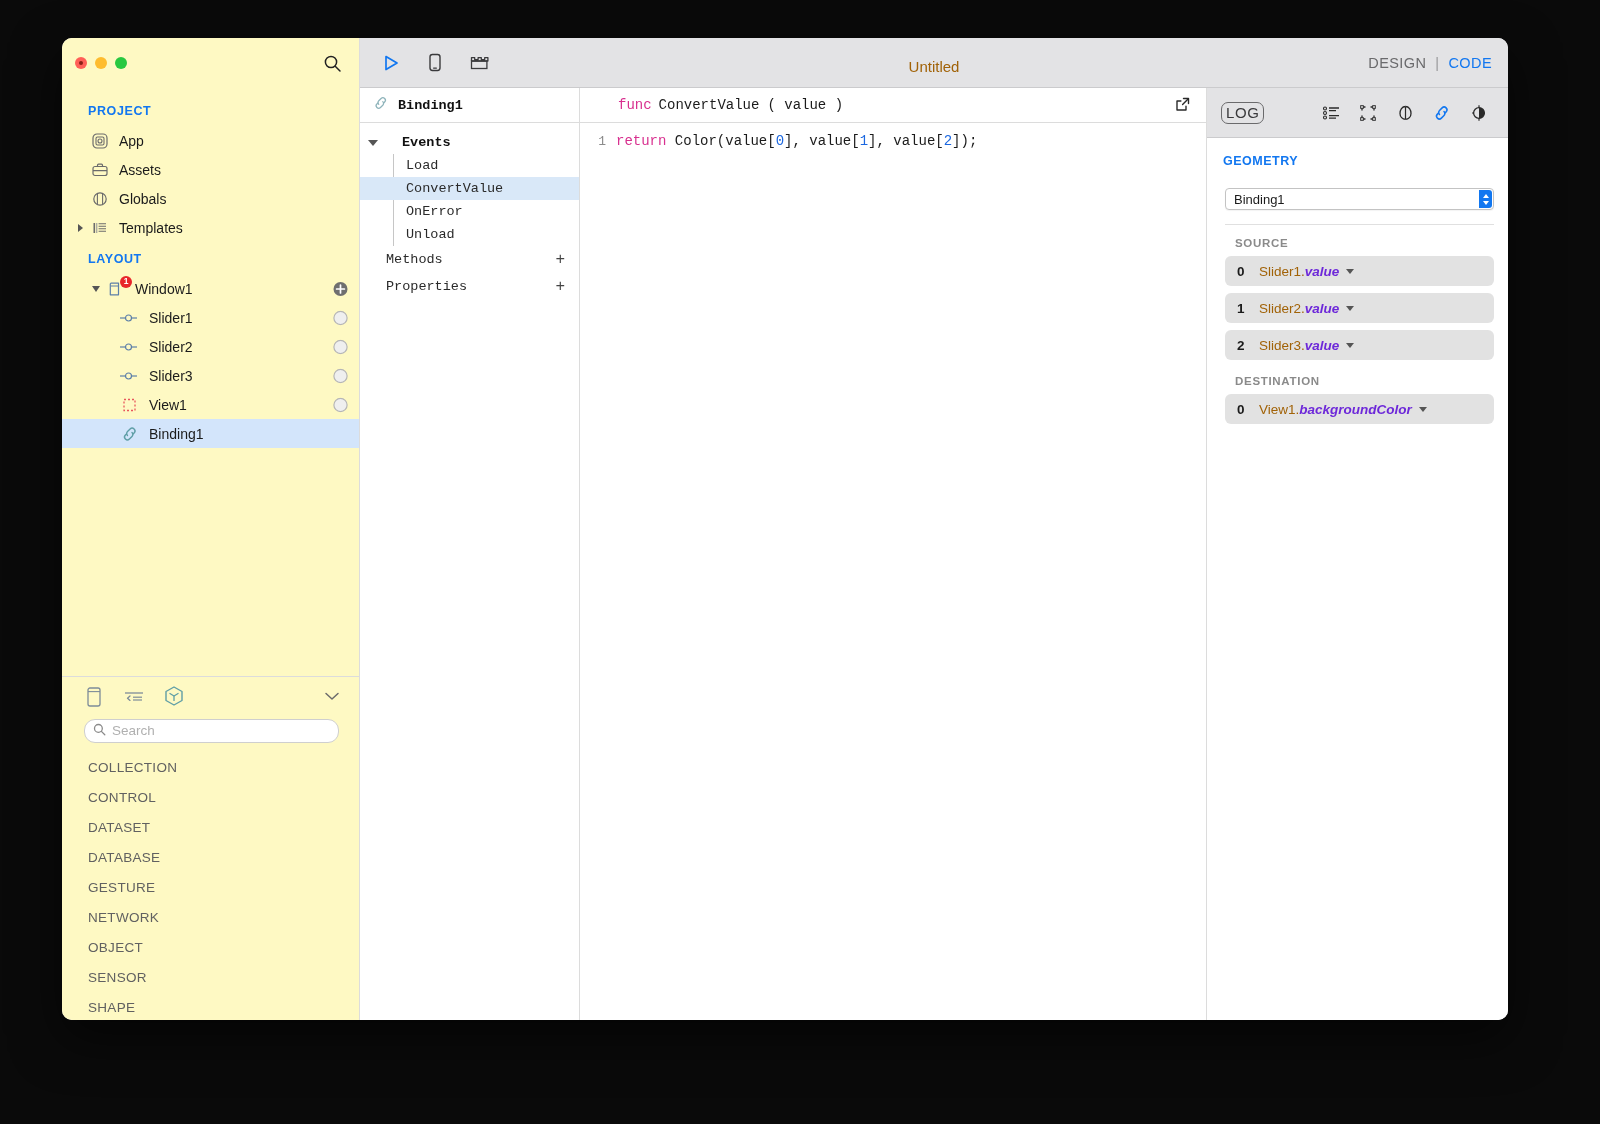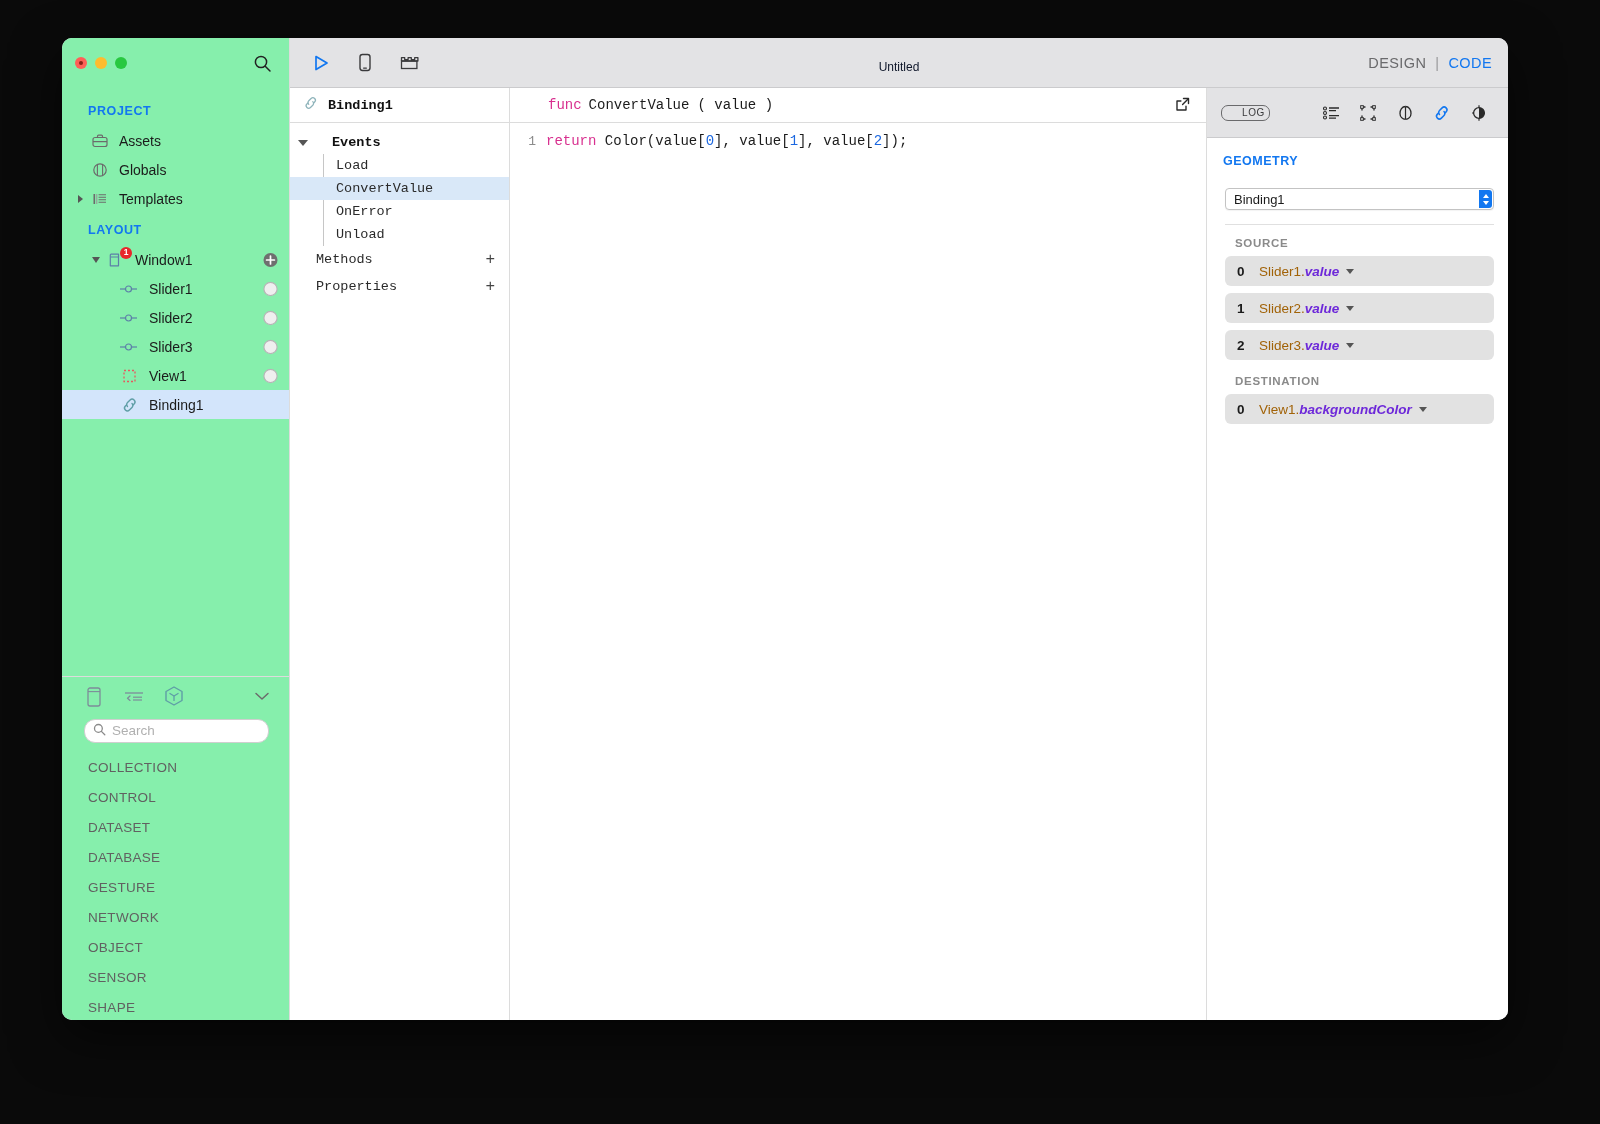--- a/index.html
+++ b/index.html
@@ -22,22 +22,22 @@
     border-radius: 10px;
     overflow: hidden;
     box-shadow: 0 18px 50px rgba(0,0,0,0.55);
     display: flex;
     flex-direction: column;
   }
   .win-body { display: flex; flex: 1; min-height: 0; }
 
   
   .sidebar {
-    width: 228px;
-    background: #86efac;
+    width: 298px;
+    background: #fef9c3;
     border-right: 1px solid #dcdcdc;
     display: flex; flex-direction: column;
     min-height: 0;
   }
   .sb-titlebar {
     height: 50px;
     display: flex; align-items: center;
     padding: 0 16px 0 13px;
     position: relative;
   }
@@ -200,21 +200,21 @@
   .toolbar {
     height: 50px; background: #e3e3e5;
     border-bottom: 1px solid #cbcbcd;
     display: flex; align-items: center;
     padding: 0 16px 0 18px; position: relative;
   }
   .tb-icons { display: flex; align-items: center; gap: 18px; }
   .tb-btn { width: 26px; height: 26px; display: flex; align-items: center; justify-content: center; cursor: pointer; }
   .tb-title {
     position: absolute; left: 0; right: 0; text-align: center;
-    font-size: 12px; color: #0f172a; pointer-events: none; margin-top: 8px;
+    font-size: 15px; color: #a16207; pointer-events: none; margin-top: 8px;
   }
   .tb-right {
     margin-left: auto; display: flex; align-items: center; gap: 9px;
     font-size: 14.5px; letter-spacing: .4px;
   }
   .tb-design { color: #6a6a6c; cursor: pointer; }
   .tb-sep { color: #9a9a9c; }
   .tb-code { color: #1277f0; cursor: pointer; }
 
   .panes { flex: 1; display: flex; min-height: 0; }
@@ -224,22 +224,22 @@
     width: 302px; background: #fff;
     border-left: 1px solid #dcdcdc;
     display: flex; flex-direction: column;
   }
   .insp-top {
     height: 50px; background: #e3e3e5; border-bottom: 1px solid #cbcbcd;
     display: flex; align-items: center; padding: 0 18px 0 14px;
   }
   .log-badge {
     border: 1px solid #6a6a6c; border-radius: 7px;
-    font-size: 10px; letter-spacing: .6px; color: #3a3a3c;
-    padding: 1px 4px 1px 20px; line-height: 1.2; cursor: pointer;
+    font-size: 15px; letter-spacing: .6px; color: #3a3a3c;
+    padding: 1px 4px 1px 4px; line-height: 1.2; cursor: pointer;
   }
   .insp-icons { margin-left: auto; display: flex; align-items: center; gap: 15px; }
   .ii { width: 22px; height: 22px; display: flex; align-items: center; justify-content: center; cursor: pointer; }
   .insp-title {
     font-size: 12.5px; font-weight: bold; color: #1277f0;
     letter-spacing: .5px; padding: 16px 0 0 16px;
   }
   .insp-select-wrap { padding: 20px 14px 0 18px; }
   .insp-select {
     height: 22px; border: 1px solid #c3c3c3; border-radius: 4px;
@@ -295,20 +295,30 @@
               <circle cx="8" cy="8" r="5.6" fill="none" stroke="#222" stroke-width="1.5"></circle>
               <line x1="12.2" y1="12.2" x2="17" y2="17" stroke="#222" stroke-width="1.5" stroke-linecap="round"></line>
             </svg>
           </div>
         </div>
 
         <div class="sb-scroll">
 
           <div class="group-title">PROJECT</div>
 
+          <div class="tree-row" style="padding-left:26px">
+            <span class="ticon">
+              <svg width="18" height="18" viewBox="0 0 18 18">
+                <rect x="2" y="2" width="14" height="14" rx="4" fill="none" stroke="#6b6b6b" stroke-width="1.2"></rect>
+                <rect x="5" y="5" width="8" height="8" rx="1.5" fill="none" stroke="#6b6b6b" stroke-width="1.1"></rect>
+                <circle cx="9" cy="9" r="2" fill="none" stroke="#6b6b6b" stroke-width="1.1"></circle>
+              </svg>
+            </span>
+            <span class="tlabel">App</span>
+          </div>
 
           <div class="tree-row" style="padding-left:26px">
             <span class="ticon">
               <svg width="18" height="18" viewBox="0 0 18 18">
                 <rect x="2" y="5.5" width="14" height="9" rx="2" fill="none" stroke="#6b6b6b" stroke-width="1.2"></rect>
                 <path d="M6.5 5.5 V4.2 a1 1 0 0 1 1-1 h3 a1 1 0 0 1 1 1 V5.5" fill="none" stroke="#6b6b6b" stroke-width="1.2"></path>
                 <line x1="2" y1="9.6" x2="16" y2="9.6" stroke="#6b6b6b" stroke-width="1.1"></line>
               </svg>
             </span>
             <span class="tlabel">Assets</span>

